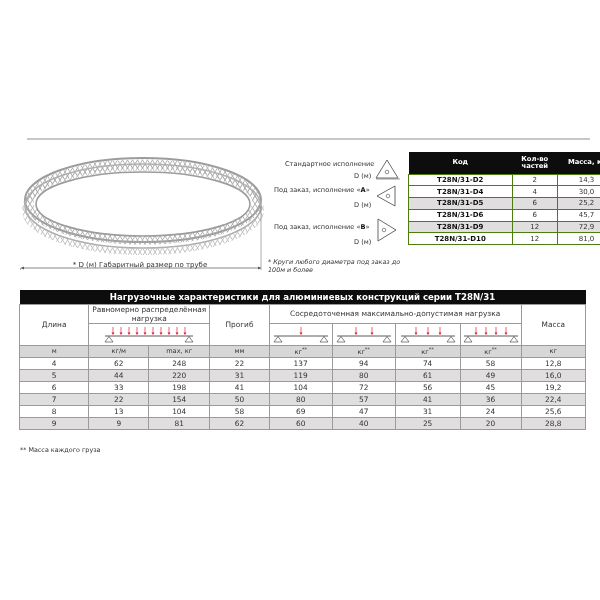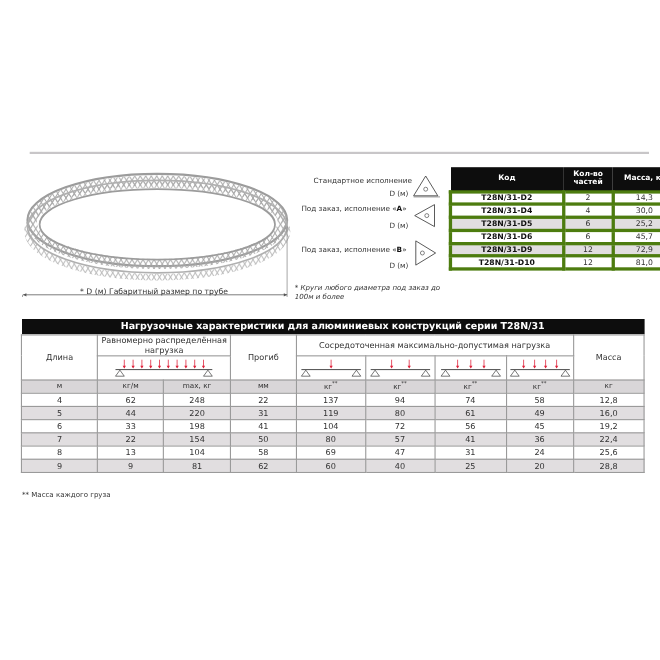--- a/index.html
+++ b/index.html
@@ -16,21 +16,21 @@
   .variant { position: absolute; left: 270px; font-size: 6.6px; color: #333; }
   .variant .t { position: absolute; white-space: nowrap; }
   .variant .d { position: absolute; white-space: nowrap; }
   .variant svg { position: absolute; }
   .variant b { color: #111; }
   .note { position: absolute; left: 268px; top: 258px; font-size: 6.4px; font-style: italic; color: #333; line-height: 8px; width: 140px; }
 
   
   .codes { position: absolute; left: 408px; top: 152px; width: 208px; border-collapse: collapse; font-size: 7px; }
   .codes th { background: #0d0d0d; color: #fff; font-weight: bold; height: 22px; font-size: 6.8px; line-height: 7px; }
-  .codes td { height: 11.8px; text-align: center; border: 3px solid #4d7c0f; color: #333; }
+  .codes td { height: 11.8px; text-align: center; border: 1px solid #4d7c0f; color: #333; }
   .codes td.code { font-weight: bold; color: #111; }
   .codes tr.alt td { background: #e1dee0; }
 
   
   .main { position: absolute; left: 19px; top: 290px; width: 567px; border-collapse: collapse; font-size: 7.4px; color: #333; }
   .main .title td { background: #0d0d0d; color: #fff; font-weight: bold; font-size: 8.6px; height: 14px; text-align: center; border: none; }
   .main td { border: 1px solid #9a9a9a; text-align: center; }
   .main .hdr td { height: 19px; background: #fff; }
   .main .diag td { height: 22px; padding: 0; }
   .main .units td { background: #d9d6d8; height: 12px; font-size: 6.6px; }

